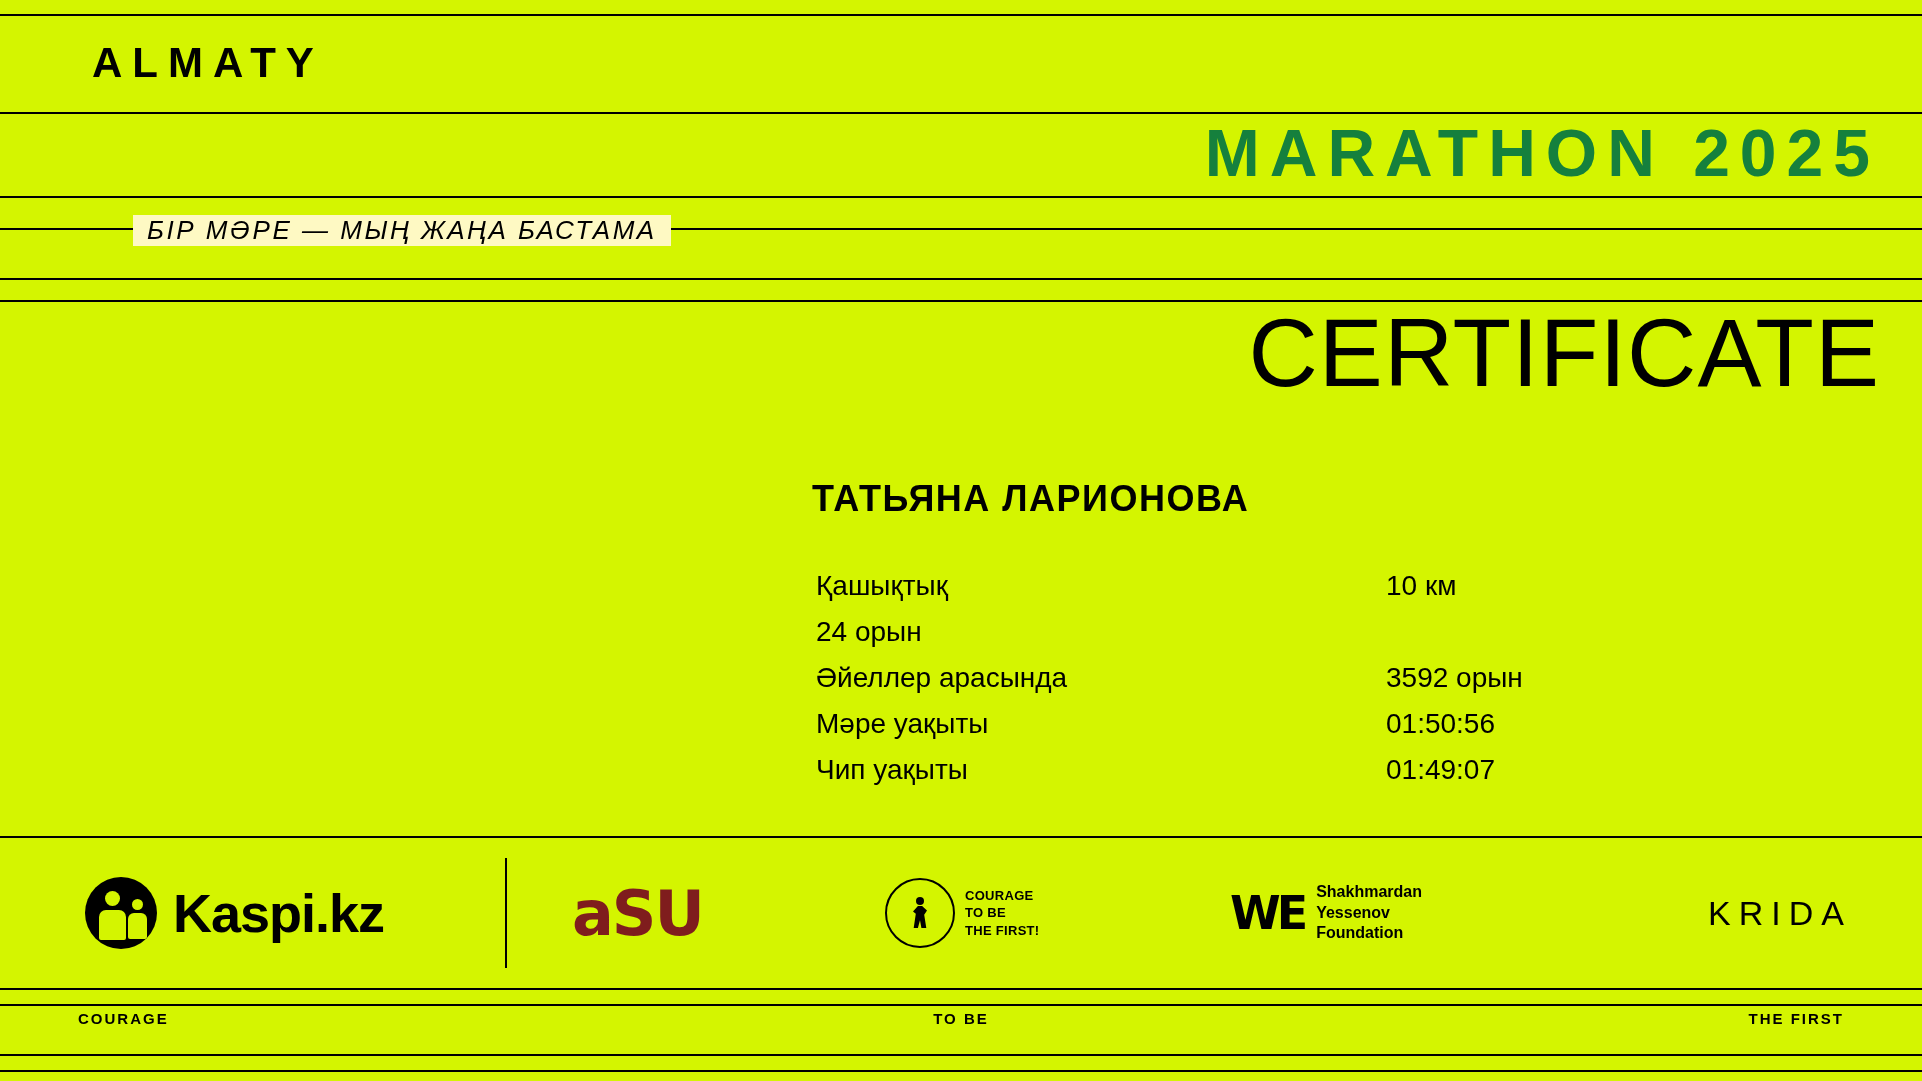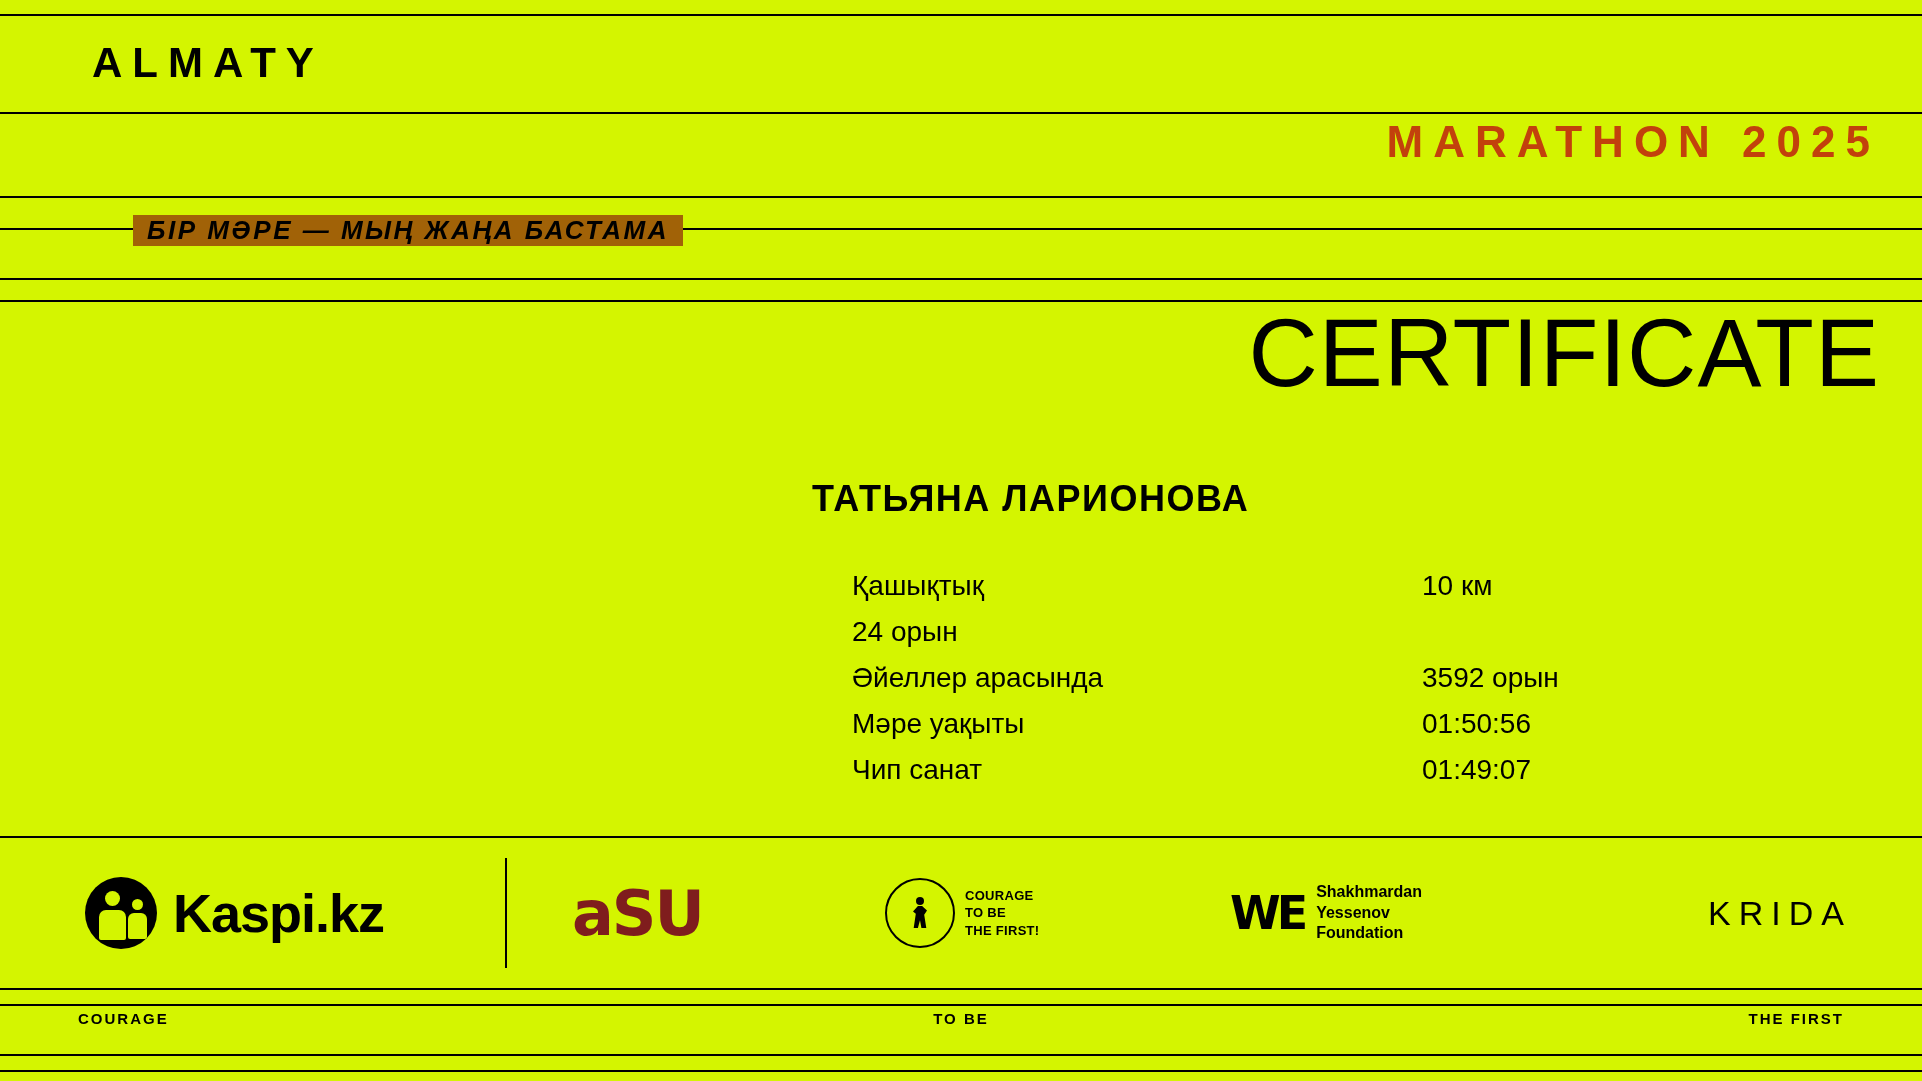--- a/index.html
+++ b/index.html
@@ -34,38 +34,38 @@
     font-weight: bold;
     letter-spacing: 10px;
     color: #000;
     line-height: 1;
     white-space: nowrap;
   }
   .marathon {
     position: absolute;
     right: 42px;
     top: 120px;
-    font-size: 44px;
+    font-size: 66px;
     font-weight: bold;
     letter-spacing: 10px;
-    color: #c2410c;
+    color: #15803d;
     line-height: 1;
     white-space: nowrap;
   }
   .slogan-kz {
     position: absolute;
     left: 133px;
     top: 215px;
     font-size: 26px;
-    font-weight: bold;
+    font-weight: normal;
     font-style: italic;
     letter-spacing: 2.5px;
     color: #000;
     white-space: nowrap;
-    background: #a16207;
+    background: #fef9c3;
     padding: 0 14px;
   }
   .slogan-en {
     position: absolute;
     right: 75px;
     top: 265px;
     font-size: 25px;
     font-weight: bold;
     font-style: italic;
     letter-spacing: 2px;
@@ -93,21 +93,21 @@
     top: 478px;
     font-size: 36px;
     font-weight: bold;
     letter-spacing: 1.5px;
     color: #000;
     white-space: nowrap;
   }
   
   .results {
     position: absolute;
-    left: 852px;
+    left: 816px;
     top: 570px;
     width: 1060px;
   }
   .result-row {
     display: flex;
     align-items: baseline;
     margin-bottom: 14px;
   }
   .result-label {
     width: 570px;
@@ -341,21 +341,21 @@
     </div>
     <div class="result-row">
       <div class="result-label">Әйеллер арасында</div>
       <div class="result-value">3592 орын</div>
     </div>
     <div class="result-row">
       <div class="result-label">Мәре уақыты</div>
       <div class="result-value">01:50:56</div>
     </div>
     <div class="result-row">
-      <div class="result-label">Чип санат</div>
+      <div class="result-label">Чип уақыты</div>
       <div class="result-value">01:49:07</div>
     </div>
   </div>
 
   <div class="sponsors">
 
     <div class="kaspi">
       <div class="kaspi-mark">
         <div class="kaspi-dot2"></div>
         <div class="kaspi-body2"></div>

